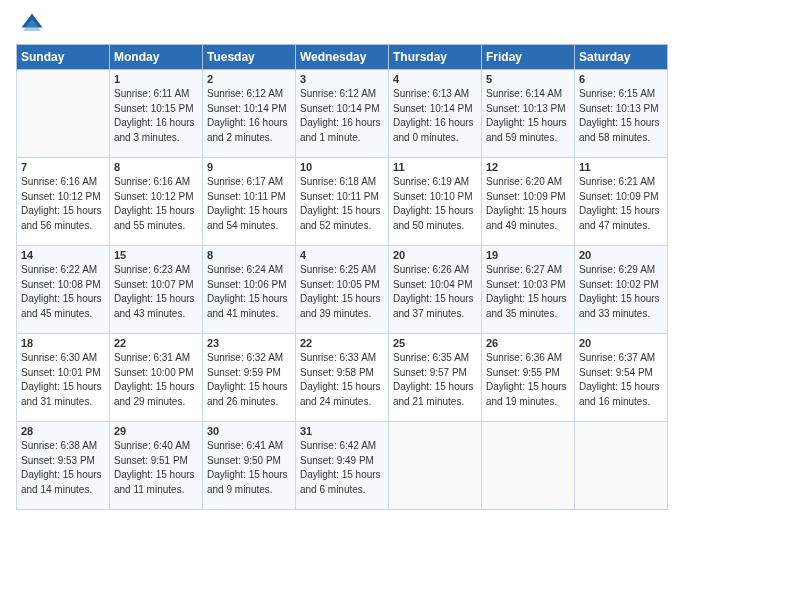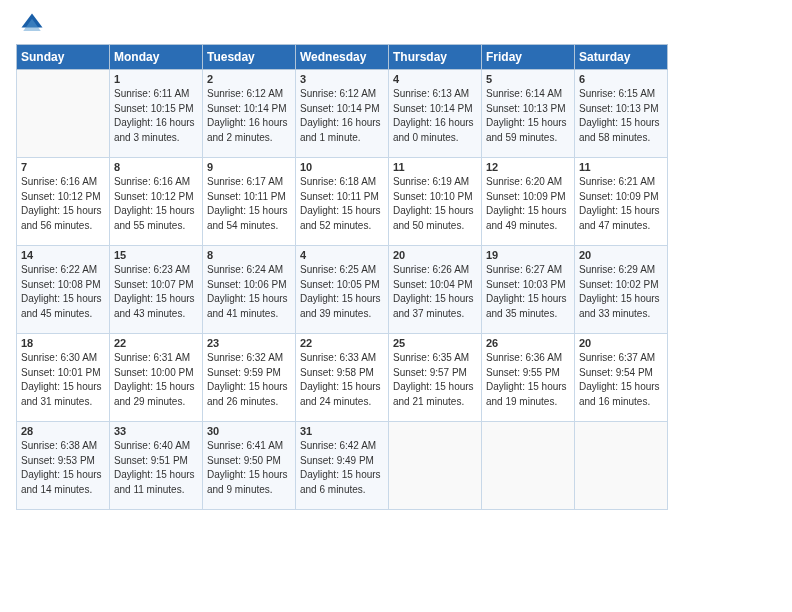--- a/index.html
+++ b/index.html
@@ -252,21 +252,21 @@
             <span class="day-number">20</span>
             <div class="day-info">Sunrise: 6:37 AM<br>Sunset: 9:54 PM<br>Daylight: 15 hours<br>and 16 minutes.</div>
           </td>
         </tr>
         <tr>
           <td>
             <span class="day-number">28</span>
             <div class="day-info">Sunrise: 6:38 AM<br>Sunset: 9:53 PM<br>Daylight: 15 hours<br>and 14 minutes.</div>
           </td>
           <td>
-            <span class="day-number">33</span>
+            <span class="day-number">29</span>
             <div class="day-info">Sunrise: 6:40 AM<br>Sunset: 9:51 PM<br>Daylight: 15 hours<br>and 11 minutes.</div>
           </td>
           <td>
             <span class="day-number">30</span>
             <div class="day-info">Sunrise: 6:41 AM<br>Sunset: 9:50 PM<br>Daylight: 15 hours<br>and 9 minutes.</div>
           </td>
           <td>
             <span class="day-number">31</span>
             <div class="day-info">Sunrise: 6:42 AM<br>Sunset: 9:49 PM<br>Daylight: 15 hours<br>and 6 minutes.</div>
           </td>

